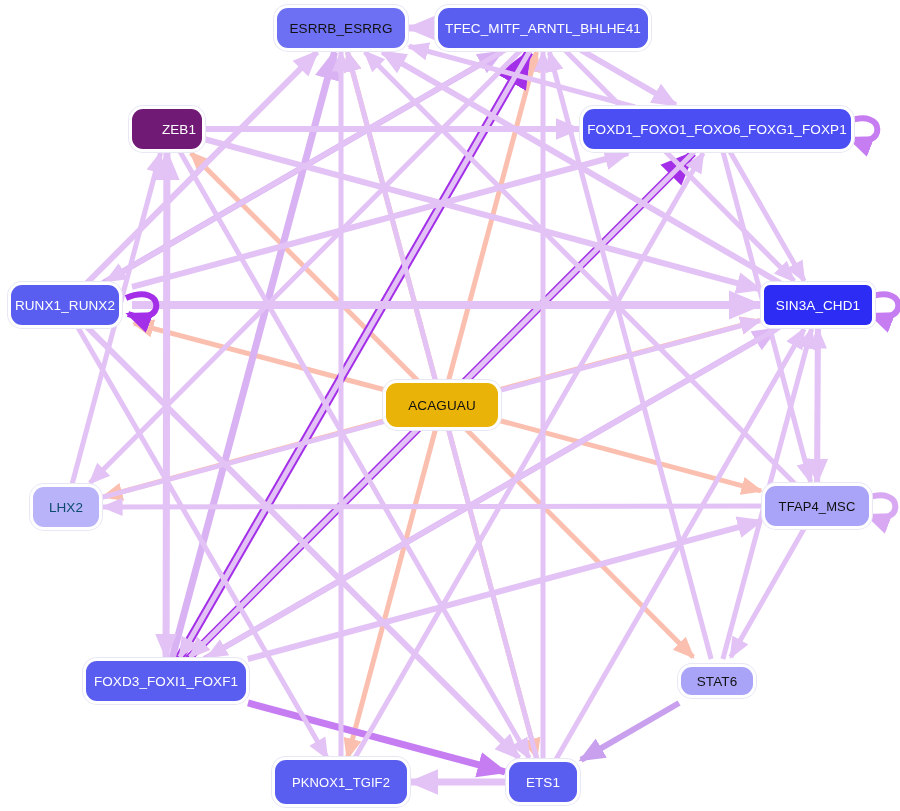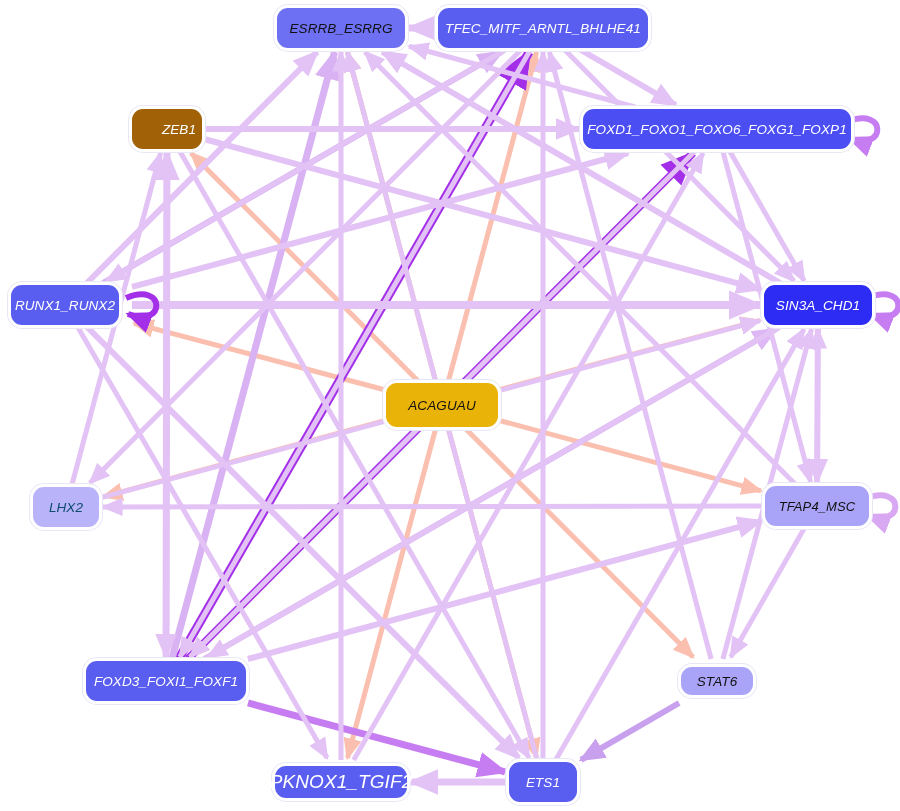--- a/index.html
+++ b/index.html
@@ -32,21 +32,20 @@
     font-size: 13px;
     letter-spacing: 0.1px;
     white-space: nowrap;
     box-shadow: 0 0 0 3px #ffffff, 0 0 0 4px #e8e8f5;
     transform: translate(-50%, -50%);
     z-index: 5;
     user-select: none;
   }
   .node-label {
     pointer-events: none;
-    font-style: italic;
   }
 </style>
 </head>
 <body>
 
 <div id="canvas">
   <svg id="graph-svg" viewBox="0 0 900 811" xmlns="http://www.w3.org/2000/svg">
     <defs id="arrow-defs">
         <marker id="arw0" viewBox="0 0 10 10" refX="8.5" refY="5" markerWidth="4.6" markerHeight="4.6" orient="auto" markerUnits="strokeWidth">
           <path d="M0,1 L9.5,5 L0,9 z" fill="#e3c2f5"></path>
@@ -139,47 +138,47 @@
         <path d="M 865 499 C 905.1 482.25, 905.1 529.75, 867 515" fill="none" stroke="#d9a8f3" stroke-width="6" marker-end="url(#arw7)"></path>
       </g>
   </svg>
   <div id="node-layer">
       <div class="node" style="left: 341px; top: 28px; width: 128px; height: 40px; background: rgb(109, 112, 242); color: rgb(17, 17, 17); font-size: 13.5px;">
         <span class="node-label">ESRRB_ESRRG</span>
       </div>
       <div class="node" style="left: 543px; top: 28px; width: 210px; height: 40px; background: rgb(90, 94, 240); color: rgb(255, 255, 255); font-size: 13.5px;">
         <span class="node-label">TFEC_MITF_ARNTL_BHLHE41</span>
       </div>
-      <div class="node" style="left: 167px; top: 129px; width: 70px; height: 40px; background: #a16207; color: rgb(255, 255, 255); font-size: 13.5px; padding-left: 24px;">
+      <div class="node" style="left: 167px; top: 129px; width: 70px; height: 40px; background: #701a75; color: rgb(255, 255, 255); font-size: 13.5px; padding-left: 24px;">
         <span class="node-label">ZEB1</span>
       </div>
       <div class="node" style="left: 717px; top: 129px; width: 268px; height: 40px; background: rgb(75, 78, 242); color: rgb(255, 255, 255); font-size: 13.5px;">
         <span class="node-label">FOXD1_FOXO1_FOXO6_FOXG1_FOXP1</span>
       </div>
       <div class="node" style="left: 65px; top: 305px; width: 108px; height: 40px; background: rgb(90, 94, 240); color: rgb(255, 255, 255); font-size: 13.5px;">
         <span class="node-label">RUNX1_RUNX2</span>
       </div>
-      <div class="node" style="left: 818px; top: 305px; width: 108px; height: 40px; background: rgb(44, 44, 245); color: rgb(255, 255, 255); font-size: 13.5px;">
+      <div class="node" style="left: 818px; top: 305px; width: 108px; height: 40px; background: rgb(44, 44, 245); color: rgb(255, 255, 255); font-size: 13.5px; border-radius: 6px;">
         <span class="node-label">SIN3A_CHD1</span>
       </div>
       <div class="node" style="left: 442px; top: 405px; width: 112px; height: 44px; background: #eab308; color: rgb(17, 17, 17); font-size: 13.5px;">
         <span class="node-label">ACAGUAU</span>
       </div>
       <div class="node" style="left: 66px; top: 507px; width: 66px; height: 40px; background: rgb(185, 180, 249); color: #0c4a6e; font-size: 13.5px;">
         <span class="node-label">LHX2</span>
       </div>
       <div class="node" style="left: 817px; top: 506px; width: 104px; height: 40px; background: rgb(169, 164, 247); color: rgb(17, 17, 17); font-size: 13px;">
         <span class="node-label">TFAP4_MSC</span>
       </div>
       <div class="node" style="left: 166px; top: 681px; width: 160px; height: 40px; background: rgb(90, 94, 240); color: rgb(255, 255, 255); font-size: 13.5px;">
         <span class="node-label">FOXD3_FOXI1_FOXF1</span>
       </div>
       <div class="node" style="left: 717px; top: 681px; width: 72px; height: 28px; background: rgb(169, 164, 247); color: rgb(17, 17, 17); font-size: 13.5px;">
         <span class="node-label">STAT6</span>
       </div>
-      <div class="node" style="left: 341px; top: 782px; width: 132px; height: 32px; background: rgb(90, 94, 240); color: rgb(255, 255, 255); font-size: 19px;">
+      <div class="node" style="left: 341px; top: 782px; width: 132px; height: 44px; background: rgb(90, 94, 240); color: rgb(255, 255, 255); font-size: 13px;">
         <span class="node-label">PKNOX1_TGIF2</span>
       </div>
       <div class="node" style="left: 543px; top: 782px; width: 68px; height: 40px; background: rgb(90, 94, 240); color: rgb(255, 255, 255); font-size: 13.5px;">
         <span class="node-label">ETS1</span>
       </div>
     </div>
 </div>
 
 </body></html>

